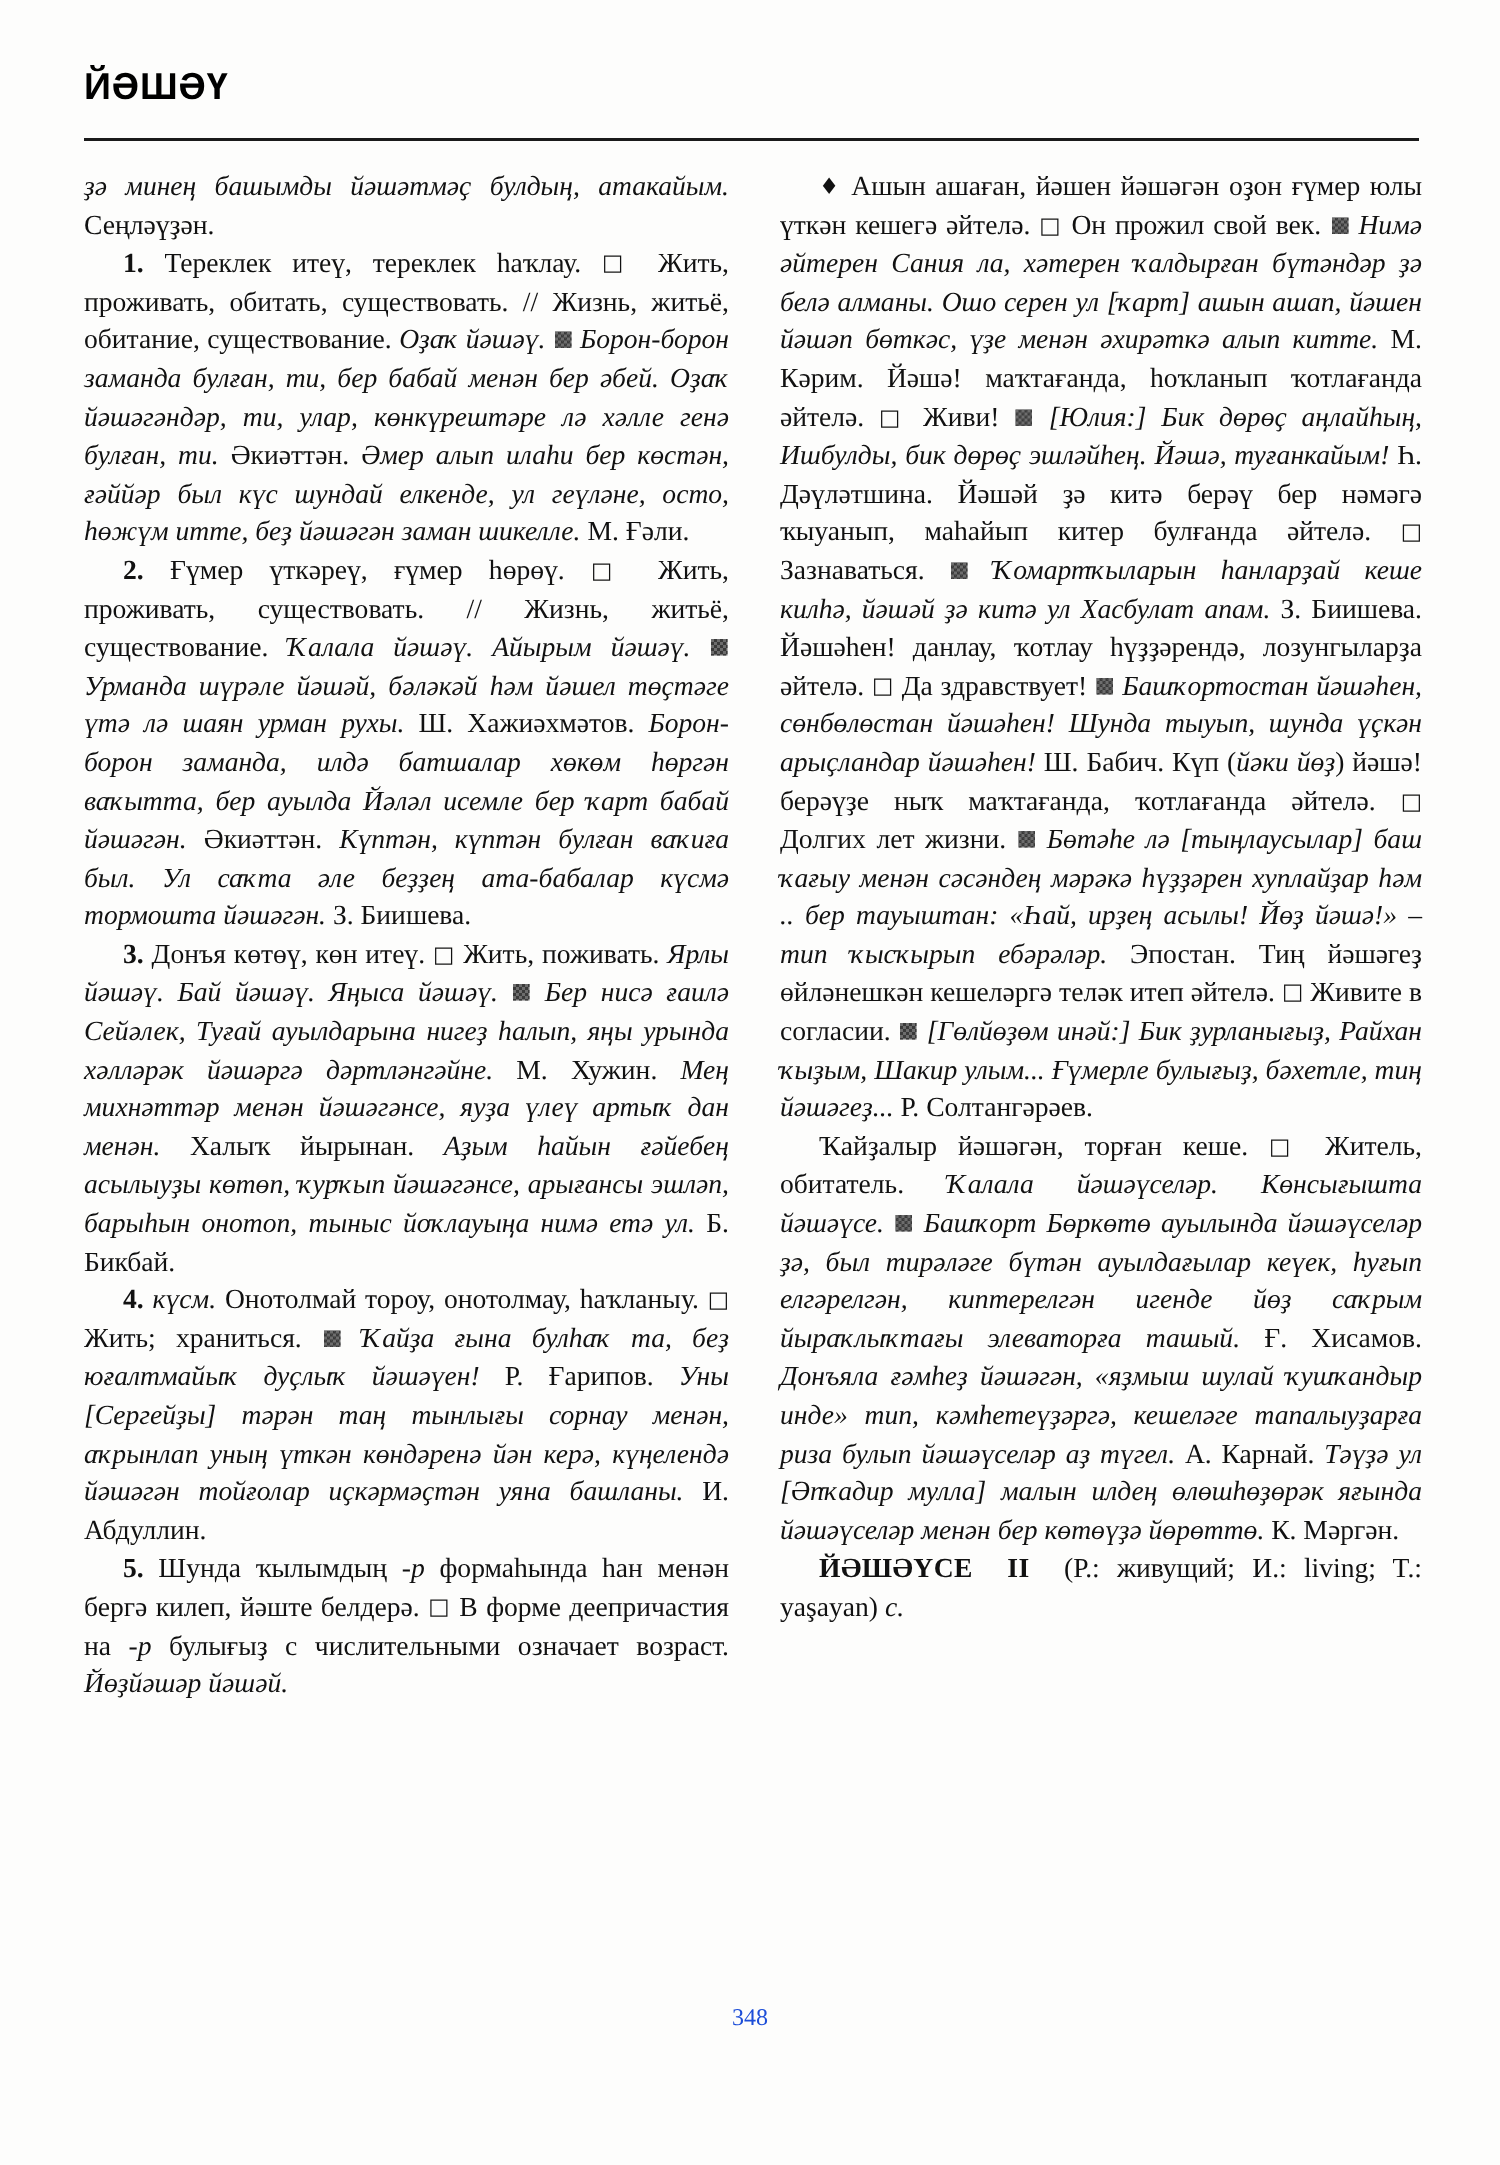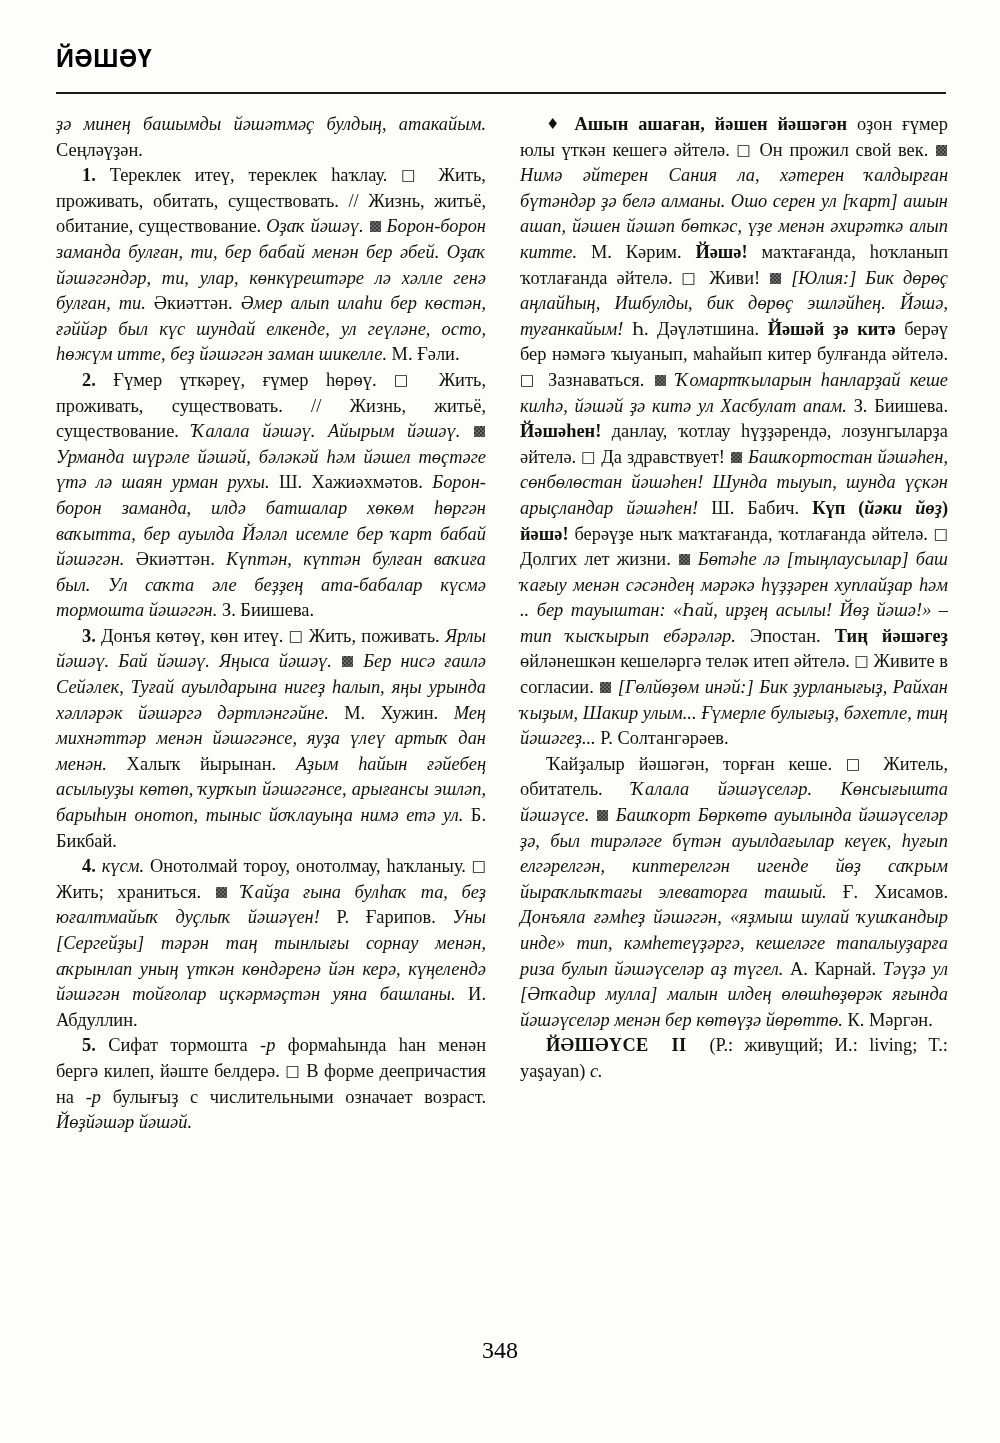--- a/index.html
+++ b/index.html
@@ -67,23 +67,23 @@
     margin: 0;
     text-indent: 26px;
   }
   p.para.flush { text-indent: 0; }
 
   
   .hw {                    
     font-weight: bold;
     letter-spacing: 0.3px;
   }
-  .bold { font-weight: bold; }
+  .bold { font-weight: normal; }
   .it   { font-style: italic; }
-  .bi   { font-weight: bold; font-style: italic; }
+  .bi   { font-weight: normal; font-style: italic; }
   .num  { font-weight: bold; }
 
   
   .sq-open {          
     font-family: "DejaVu Sans", sans-serif;
     font-size: 15px;
     font-style: normal;
     font-weight: normal;
     line-height: 1;
     vertical-align: 1px;
@@ -110,22 +110,22 @@
   }
   .slashes { font-style: normal; }
 
   
   .folio {
     position: absolute;
     left: 0;
     top: 1337px;
     width: 1000px;
     text-align: center;
-    font-size: 24px;
-    color: #000000;
+    font-size: 16px;
+    color: #1d4ed8;
   }
 </style>
 </head>
 <body>
 
 <div class="page">
 
   <div class="runhead">ЙӘШӘҮ</div>
   <div class="rule"></div>
 
@@ -137,21 +137,21 @@
 
 
       <p class="para"><span class="num">1.</span><span> Тереклек итеү, тереклек һаҡлау. </span><span class="sq-open">□</span><span> Жить, проживать, обитать, существовать. </span><span class="slashes">// </span><span>Жизнь, житьё, обитание, существование. </span><span class="it">Оҙаҡ йәшәү. </span><span class="sq-fill"></span><span class="it"> Борон-борон заманда булған, ти, бер бабай менән бер әбей. Оҙаҡ йәшәгәндәр, ти, улар, көнкүрештәре лә хәлле генә булған, ти. </span><span>Әкиәттән. </span><span class="it">Әмер алып илаһи бер көстән, ғәййәр был күс шундай елкенде, ул геүләне, осто, һөжүм итте, беҙ йәшәгән заман шикелле. </span><span>М. Ғәли.</span></p>
 
       <p class="para"><span class="num">2.</span><span> Ғүмер үткәреү, ғүмер һөрөү. </span><span class="sq-open">□</span><span> Жить, проживать, существовать. </span><span class="slashes">// </span><span>Жизнь, житьё, существование. </span><span class="it">Ҡалала йәшәү. Айырым йәшәү. </span><span class="sq-fill"></span><span class="it"> Урманда шүрәле йәшәй, бәләкәй һәм йәшел төҫтәге үтә лә шаян урман рухы. </span><span>Ш. Хажиәхмәтов. </span><span class="it">Борон-борон заманда, илдә батшалар хөкөм һөргән ваҡытта, бер ауылда Йәләл исемле бер ҡарт бабай йәшәгән. </span><span>Әкиәттән. </span><span class="it">Күптән, күптән булған ваҡиға был. Ул саҡта әле беҙҙең ата-бабалар күсмә тормошта йәшәгән. </span><span>З. Биишева.</span></p>
 
       <p class="para"><span class="num">3.</span><span> Донъя көтөү, көн итеү. </span><span class="sq-open">□</span><span> Жить, поживать. </span><span class="it">Ярлы йәшәү. Бай йәшәү. Яңыса йәшәү. </span><span class="sq-fill"></span><span class="it"> Бер нисә ғаилә Сейәлек, Туғай ауылдарына нигеҙ һалып, яңы урында хәлләрәк йәшәргә дәртләнгәйне. </span><span>М. Хужин. </span><span class="it">Мең михнәттәр менән йәшәгәнсе, яуҙа үлеү артыҡ дан менән. </span><span>Халыҡ йырынан. </span><span class="it">Аҙым һайын ғәйебең асылыуҙы көтөп, ҡурҡып йәшәгәнсе, арығансы эшләп, барыһын онотоп, тыныс йоҡлауыңа нимә етә ул. </span><span>Б. Бикбай.</span></p>
 
       <p class="para"><span class="num">4.</span> <span class="it">күсм.</span><span> Онотолмай тороу, онотолмау, һаҡланыу. </span><span class="sq-open">□</span><span> Жить; храниться. </span><span class="sq-fill"></span><span class="it"> Ҡайҙа ғына булһаҡ та, беҙ юғалтмайыҡ дуҫлыҡ йәшәүен! </span><span>Р. Ғарипов. </span><span class="it">Уны [Сергейҙы] тәрән таң тынлығы сорнау менән, аҡрынлап уның үткән көндәренә йән керә, күңелендә йәшәгән тойғолар иҫкәрмәҫтән уяна башланы. </span><span>И. Абдуллин.</span></p>
 
-      <p class="para"><span class="num">5.</span><span> Сифат тормошта </span><span class="it">-р</span><span> формаһында һан менән бергә килеп, йәште белдерә. </span><span class="sq-open">□</span><span> В форме деепричастия на </span><span class="it">-р</span><span> булығыҙ с числительными означает возраст. </span><span class="it">Йөҙйәшәр йәшәй.</span></p>
+      <p class="para"><span class="num">5.</span><span> Шунда ҡылымдың </span><span class="it">-р</span><span> формаһында һан менән бергә килеп, йәште белдерә. </span><span class="sq-open">□</span><span> В форме деепричастия на </span><span class="it">-р</span><span> булығыҙ с числительными означает возраст. </span><span class="it">Йөҙйәшәр йәшәй.</span></p>
 
     </div>
 
     <div class="col col-right">
 
       <p class="para"><span class="diamond">♦</span> <span class="bold">Ашын ашаған, йәшен йәшәгән</span><span> оҙон ғүмер юлы үткән кешегә әйтелә. </span><span class="sq-open">□</span><span> Он прожил свой век. </span><span class="sq-fill"></span><span class="it"> Нимә әйтерен Сания ла, хәтерен ҡалдырған бүтәндәр ҙә белә алманы. Ошо серен ул [ҡарт] ашын ашап, йәшен йәшәп бөткәс, үҙе менән әхирәткә алып китте. </span><span>М. Кәрим.</span> <span class="bold">Йәшә!</span><span> маҡтағанда, һоҡланып ҡотлағанда әйтелә. </span><span class="sq-open">□</span><span> Живи! </span><span class="sq-fill"></span><span class="it"> [Юлия:] Бик дөрөҫ аңлайһың, Ишбулды, бик дөрөҫ эшләйһең. Йәшә, туғанкайым! </span><span>Һ. Дәүләтшина.</span> <span class="bold">Йәшәй ҙә китә</span><span> берәү бер нәмәгә ҡыуанып, маһайып китер булғанда әйтелә. </span><span class="sq-open">□</span><span> Зазнаваться. </span><span class="sq-fill"></span><span class="it"> Ҡомартҡыларын һанларҙай кеше килһә, йәшәй ҙә китә ул Хасбулат апам. </span><span>З. Биишева.</span> <span class="bold">Йәшәһен!</span><span> данлау, ҡотлау һүҙҙәрендә, лозунгыларҙа әйтелә. </span><span class="sq-open">□</span><span> Да здравствует! </span><span class="sq-fill"></span><span class="it"> Башҡортостан йәшәһен, сөнбөлөстан йәшәһен! Шунда тыуып, шунда үҫкән арыҫландар йәшәһен! </span><span>Ш. Бабич.</span> <span class="bold">Күп (</span><span class="bi">йәки йөҙ</span><span class="bold">) йәшә!</span><span> берәүҙе ныҡ маҡтағанда, ҡотлағанда әйтелә. </span><span class="sq-open">□</span><span> Долгих лет жизни. </span><span class="sq-fill"></span><span class="it"> Бөтәһе лә [тыңлаусылар] баш ҡағыу менән сәсәндең мәрәкә һүҙҙәрен хуплайҙар һәм .. бер тауыштан: «Һай, ирҙең асылы! Йөҙ йәшә!» – тип ҡысҡырып ебәрәләр. </span><span>Эпостан.</span> <span class="bold">Тиң йәшәгеҙ</span><span> өйләнешкән кешеләргә теләк итеп әйтелә. </span><span class="sq-open">□</span><span> Живите в согласии. </span><span class="sq-fill"></span><span class="it"> [Гөлйөҙөм инәй:] Бик ҙурланығыҙ, Райхан ҡыҙым, Шакир улым... Ғүмерле булығыҙ, бәхетле, тиң йәшәгеҙ... </span><span>Р. Солтангәрәев.</span></p>
 
 
       <p class="para"><span>Ҡайҙалыр йәшәгән, торған кеше. </span><span class="sq-open">□</span><span> Житель, обитатель. </span><span class="it">Ҡалала йәшәүселәр. Көнсығышта йәшәүсе. </span><span class="sq-fill"></span><span class="it"> Башҡорт Бөркөтө ауылында йәшәүселәр ҙә, был тирәләге бүтән ауылдағылар кеүек, һуғып елгәрелгән, киптерелгән игенде йөҙ саҡрым йыраҡлыҡтағы элеваторға ташый. </span><span>Ғ. Хисамов. </span><span class="it">Донъяла ғәмһеҙ йәшәгән, «яҙмыш шулай ҡушҡандыр инде» тип, кәмһетеүҙәргә, кешеләге тапалыуҙарға риза булып йәшәүселәр аҙ түгел. </span><span>А. Карнай. </span><span class="it">Тәүҙә ул [Әпҡадир мулла] малын илдең өлөшһөҙөрәк яғында йәшәүселәр менән бер көтөүҙә йөрөттө. </span><span>К. Мәргән.</span></p>
 

